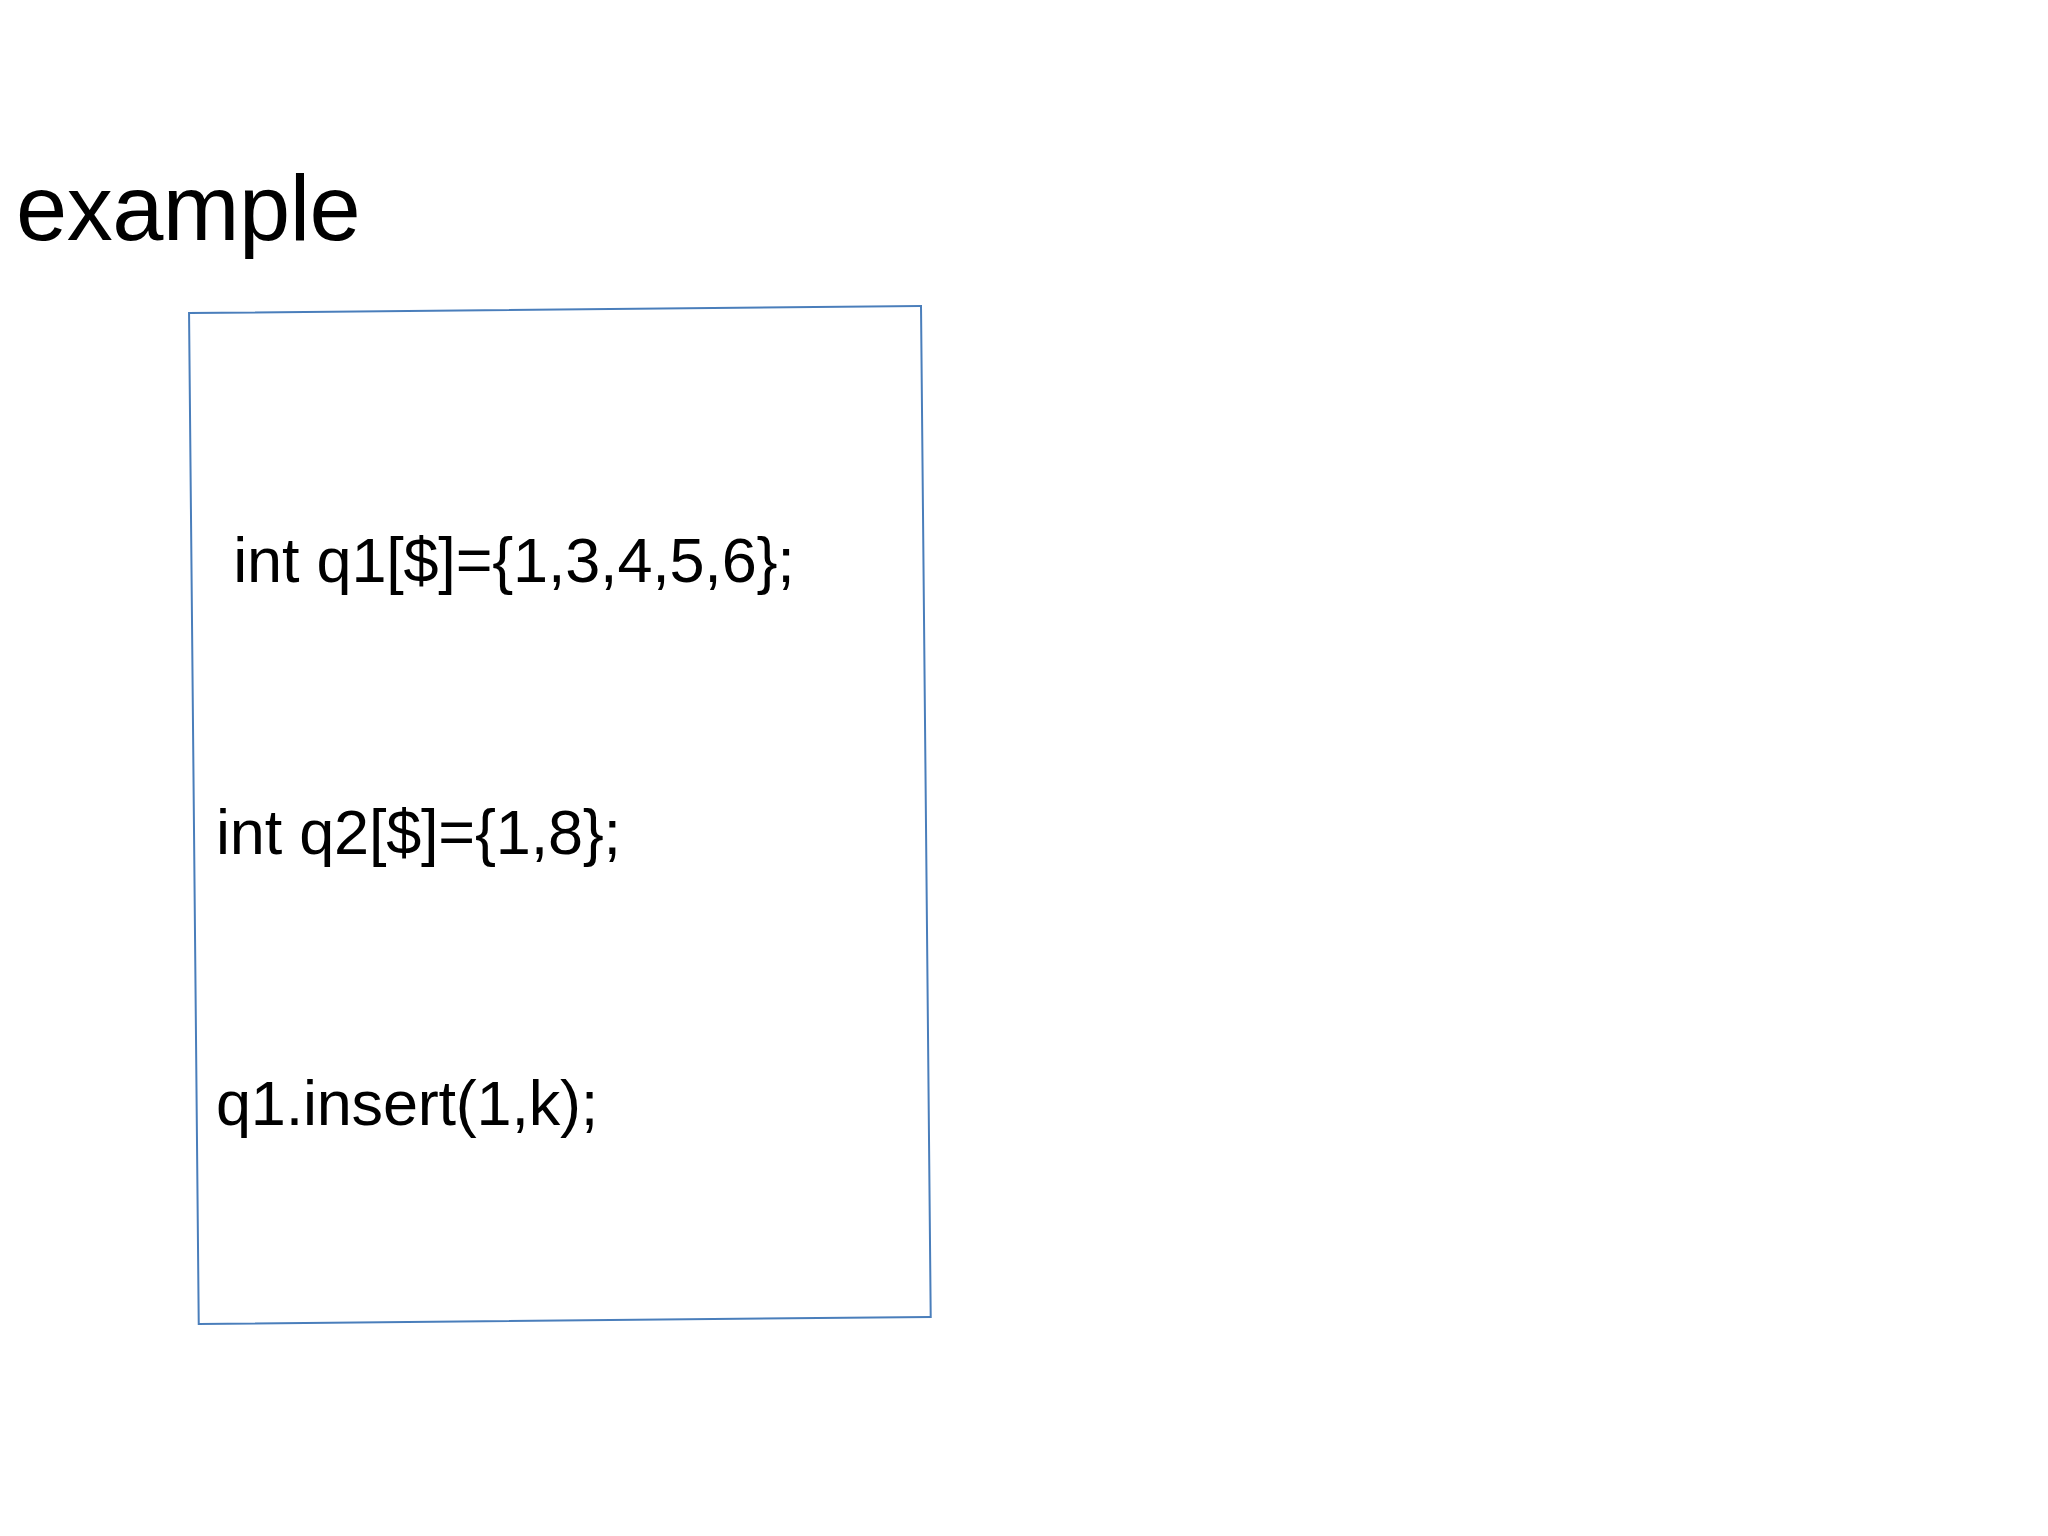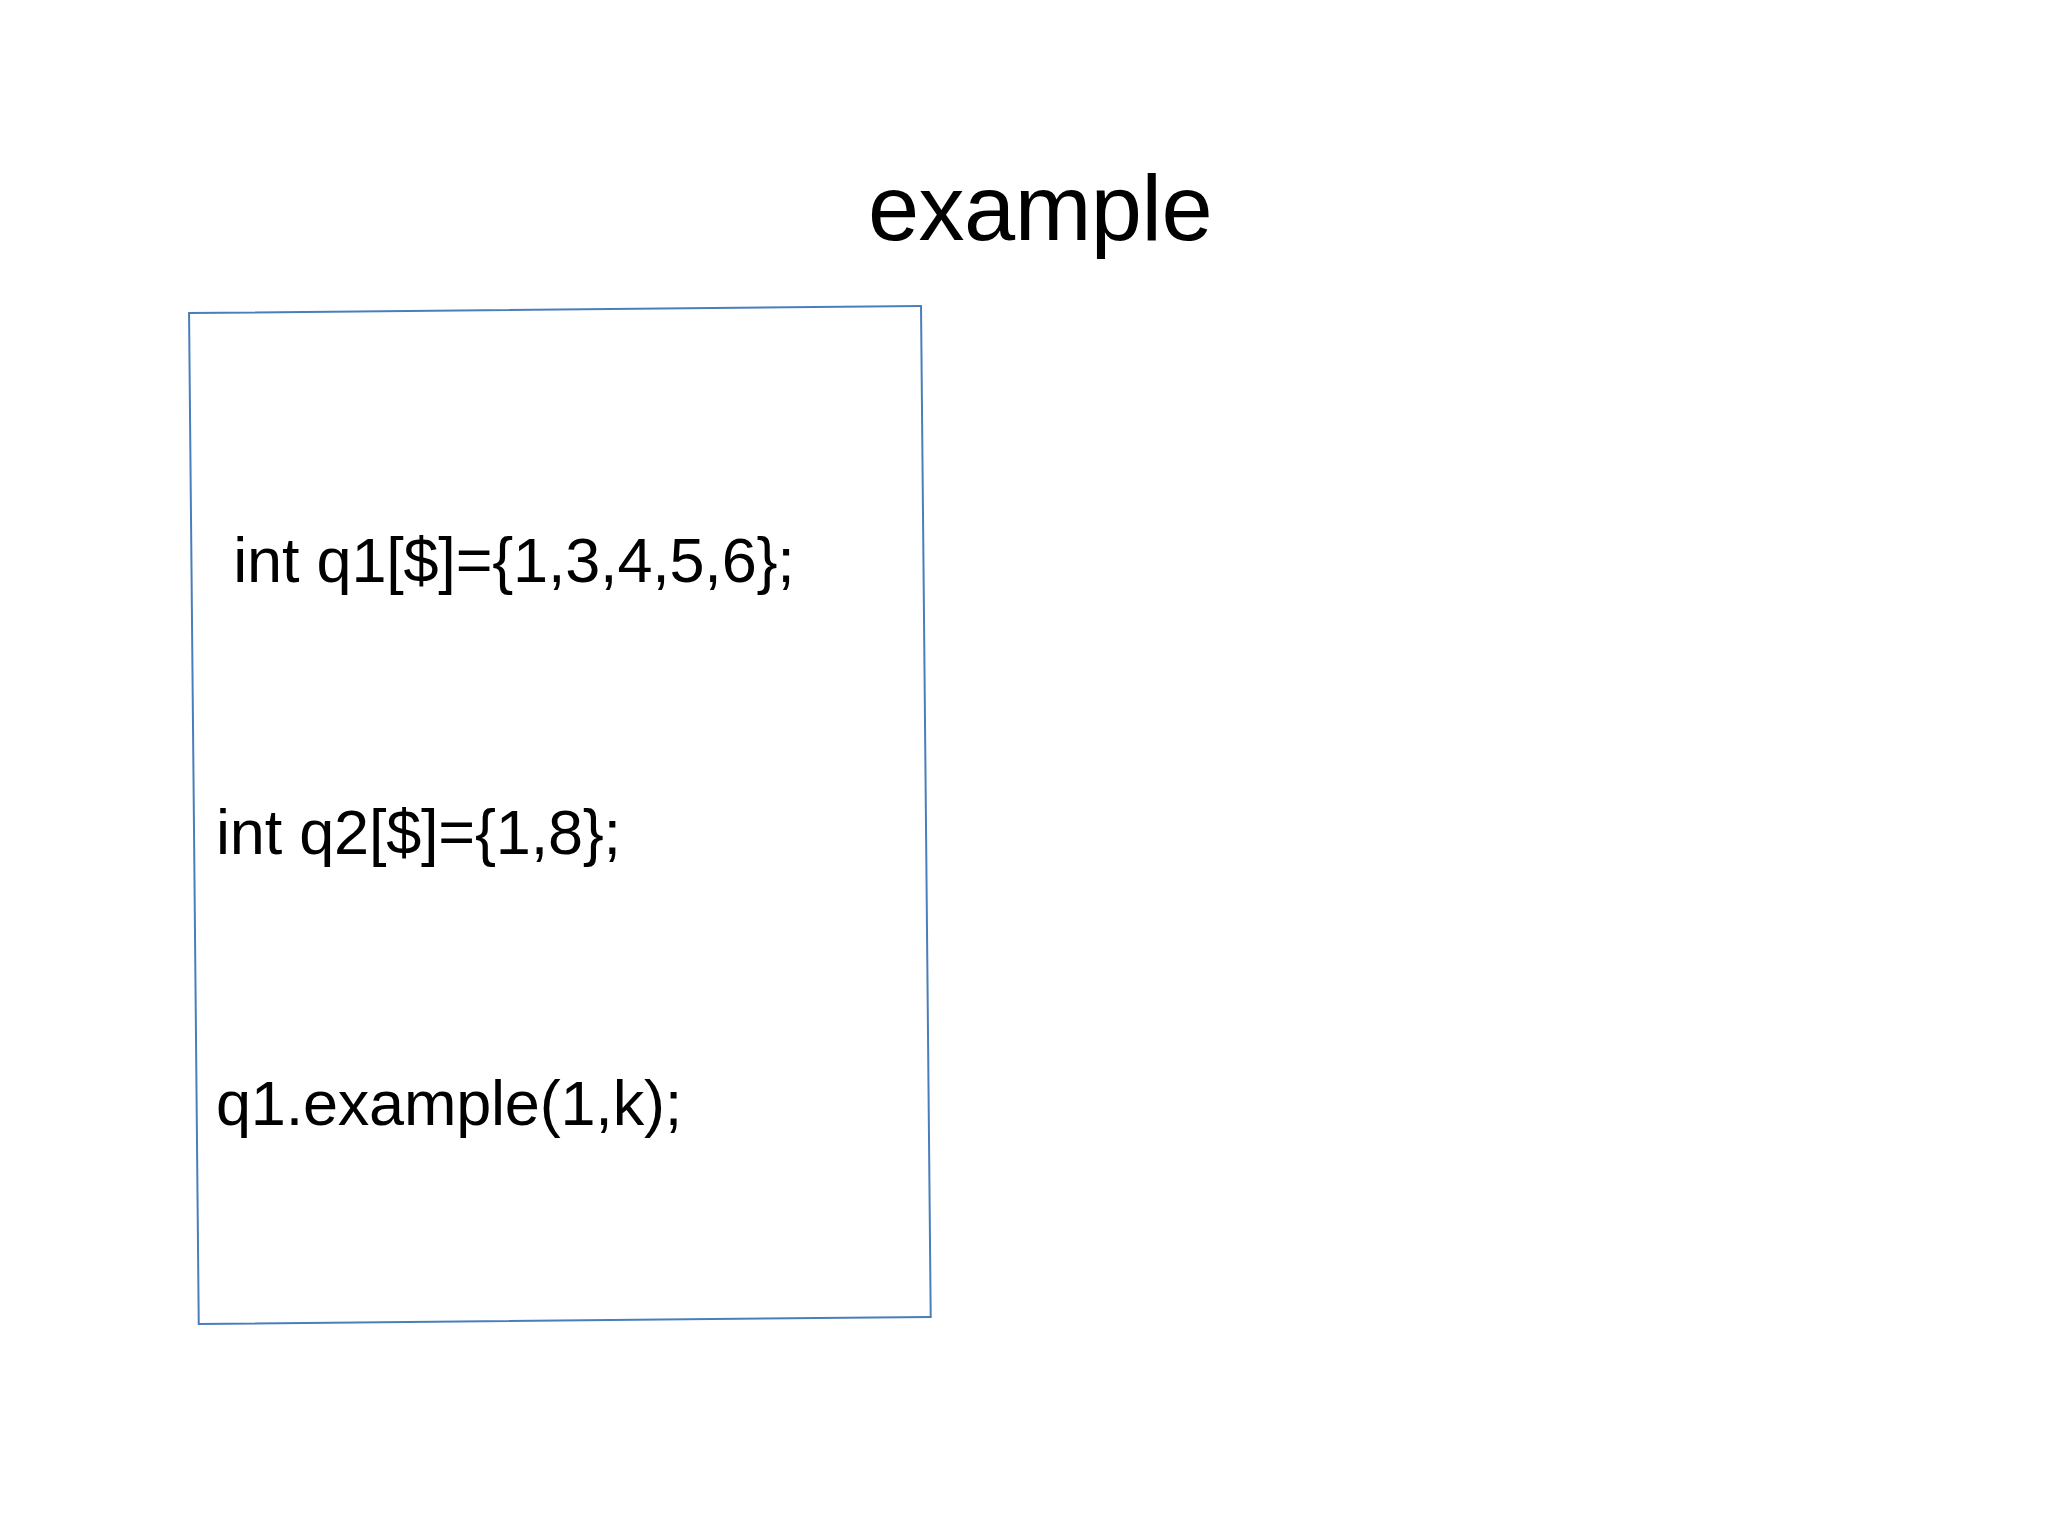--- a/index.html
+++ b/index.html
@@ -24,21 +24,21 @@
     height: 1536px;
     background: #ffffff;
   }
 
   
   #slide-title {
     position: absolute;
     left: 0;
     top: 160px;
     width: 2048px;
-    text-align: center;
+    text-align: left;
     font-size: 92px;
     font-weight: 400;
     line-height: 1.05;
     color: #000000;
     letter-spacing: -0.5px;
     white-space: pre;
   }
   
   #slide-title > span {
     position: relative;
@@ -83,21 +83,21 @@
 
 <div id="slide">
 
   <div id="slide-title"><span>example</span></div>
 
   <div id="code-box"></div>
 
   <div id="code-text">
     <span class="code-line"> int q1[$]={1,3,4,5,6};</span>
     <span class="code-line">int q2[$]={1,8};</span>
-    <span class="code-line">q1.example(1,k);</span>
+    <span class="code-line">q1.insert(1,k);</span>
     
     
     
     
     
     
     
     
   </div>
 

